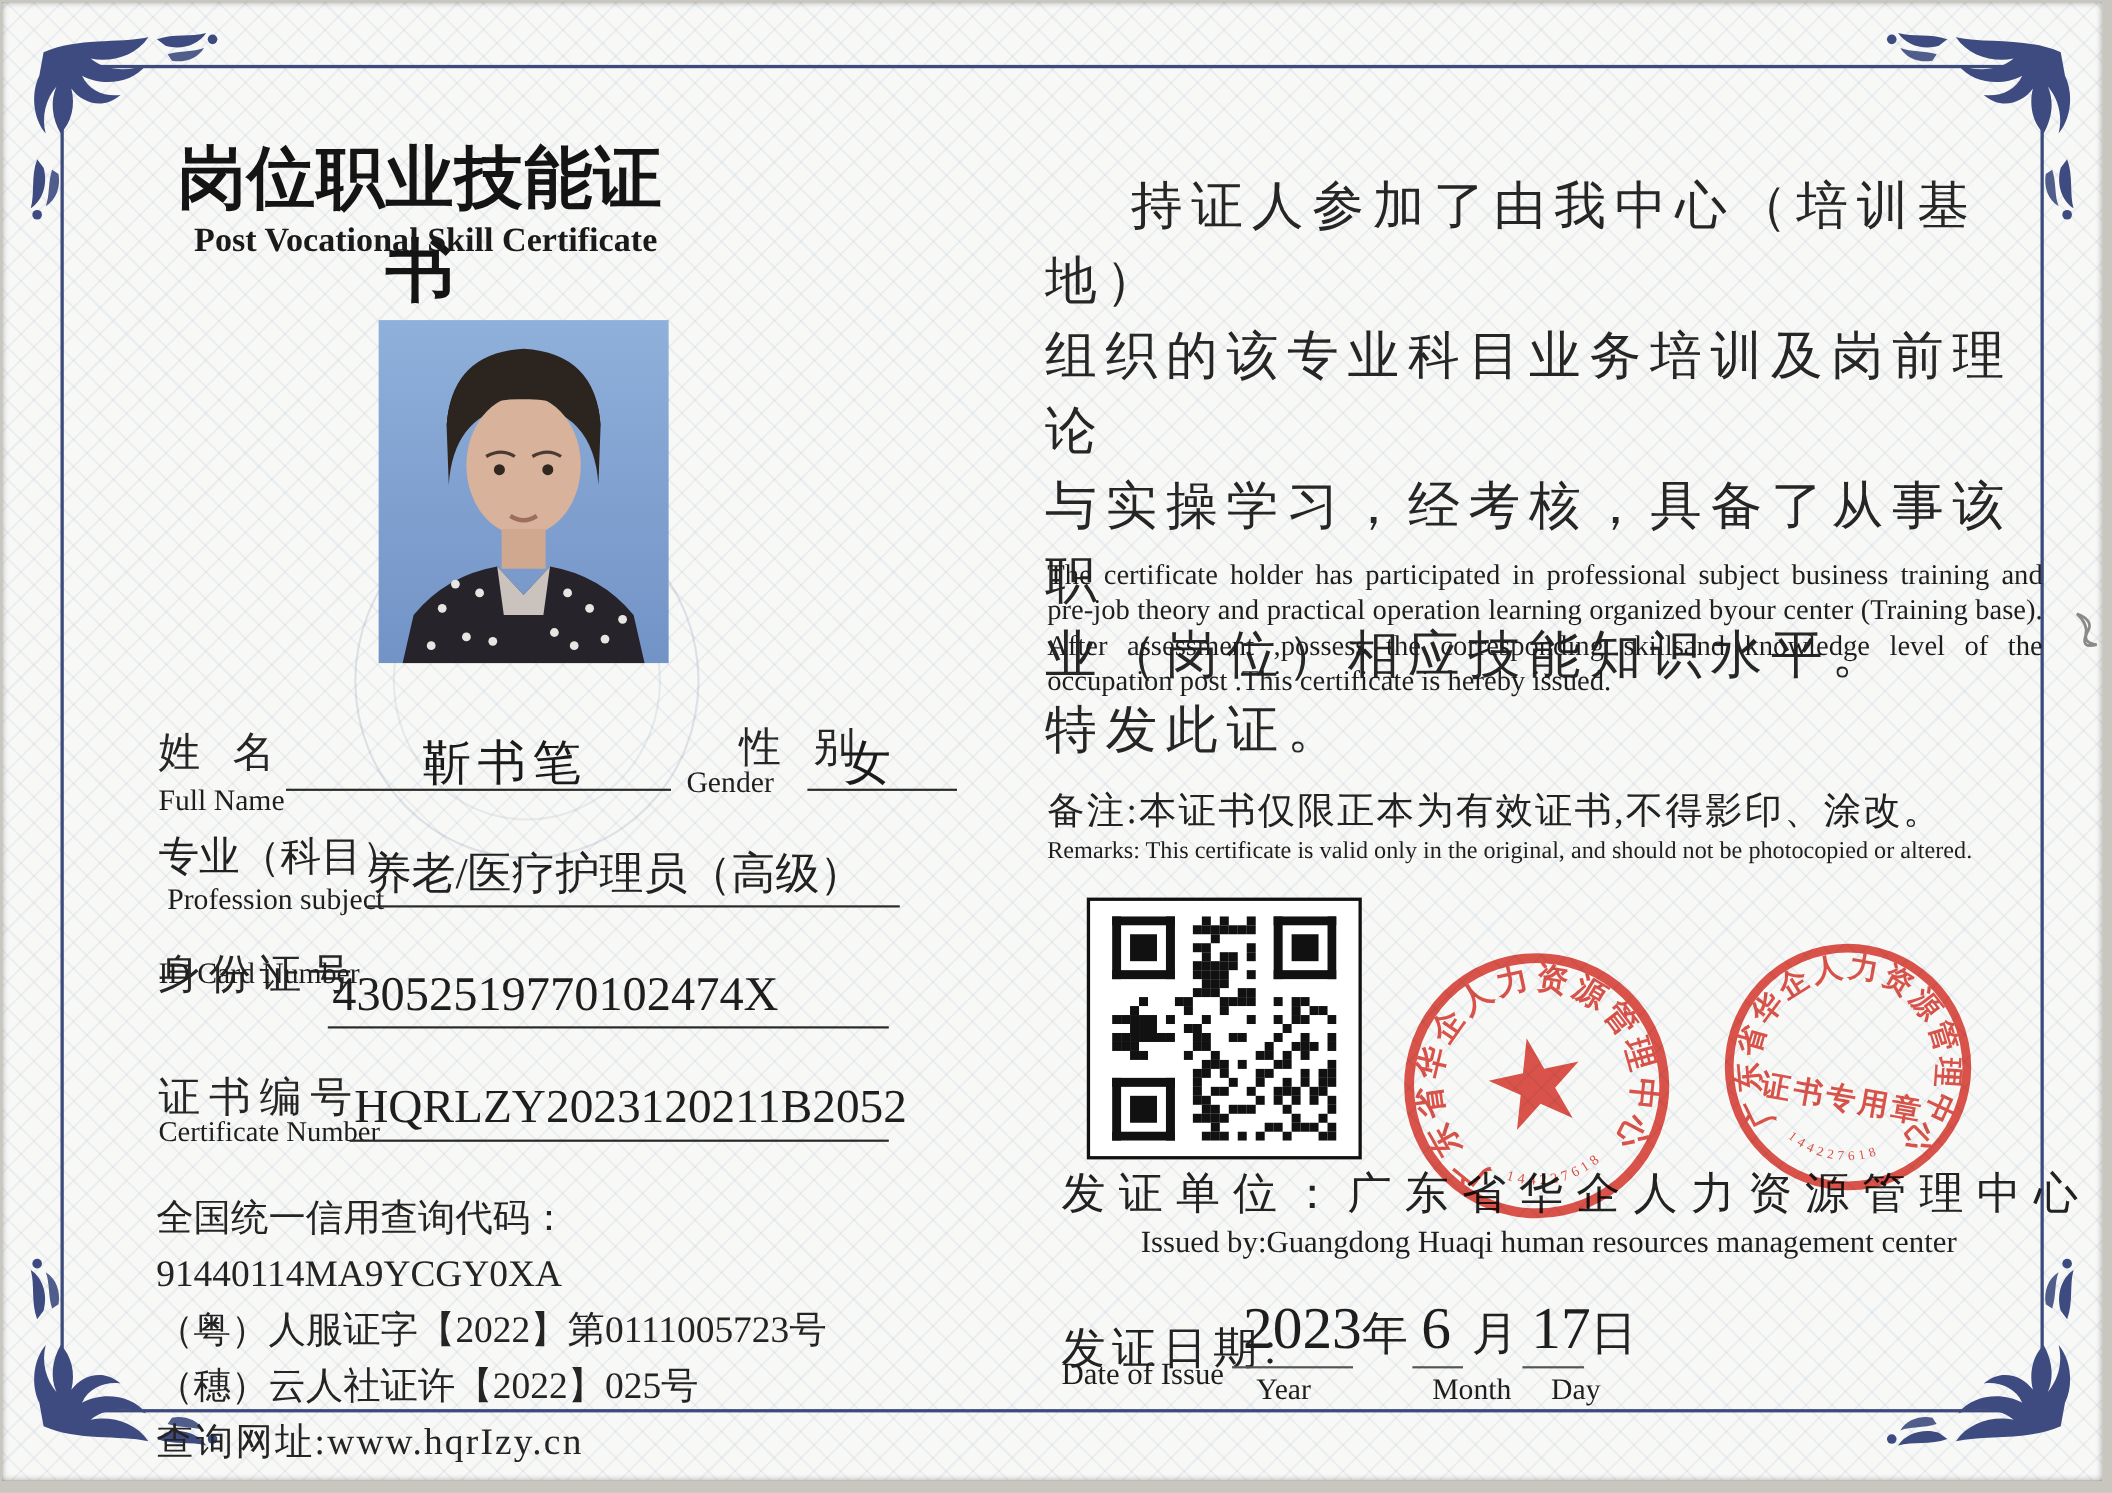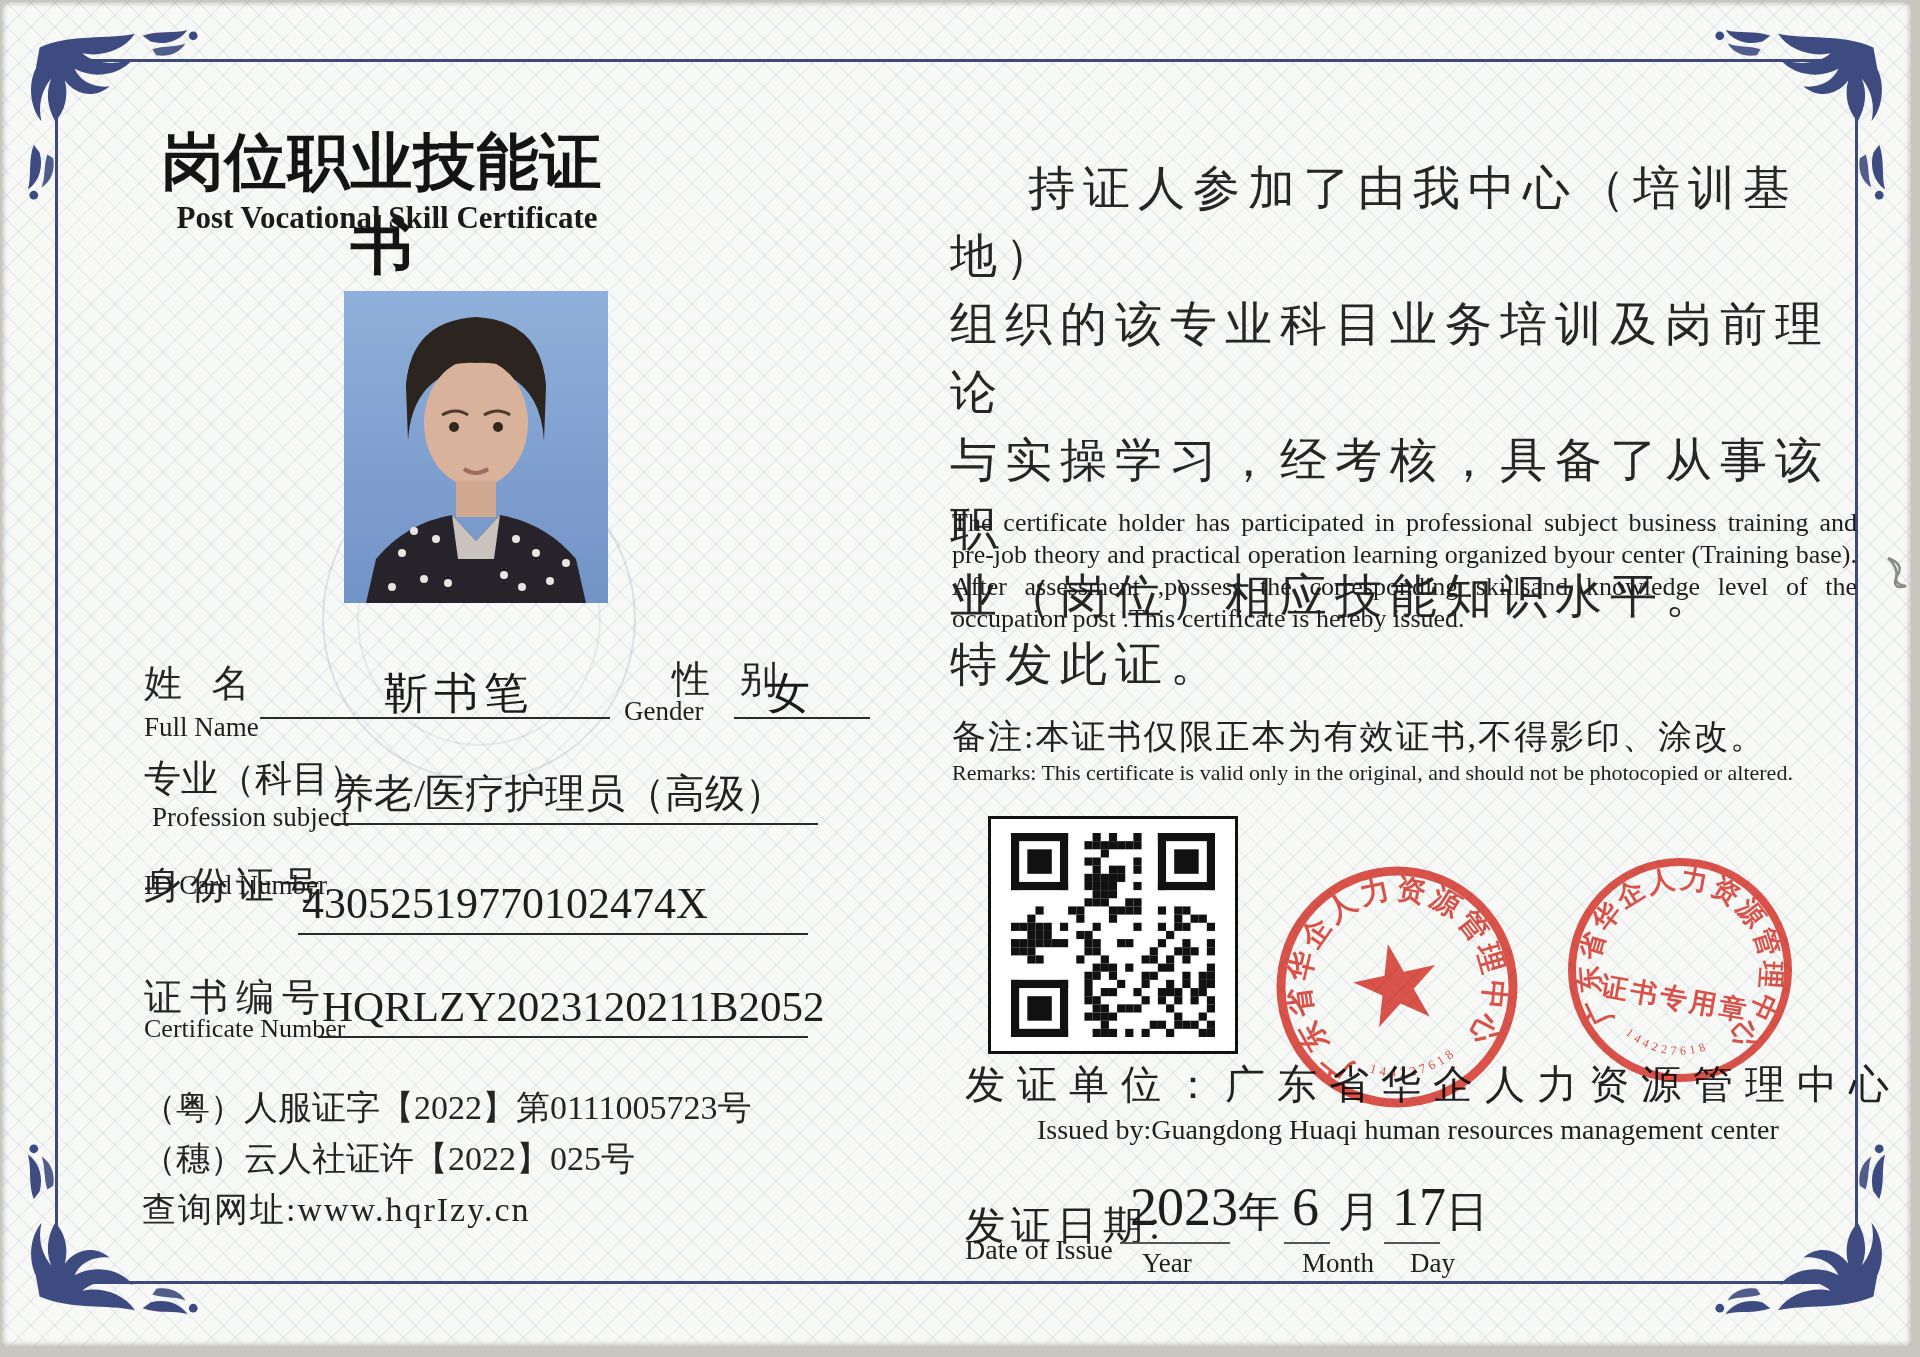--- a/index.html
+++ b/index.html
@@ -122,20 +122,21 @@
   <div class="abs serif flabel-en" style="left:142px;top:868px;">ID Card Number</div>
   <div class="abs serif" style="left:300px;top:876px;font-size:44px;">43052519770102474X</div>
   <div class="uline" style="left:296px;top:931px;width:510px;"></div>
 
   <div class="abs cn flabel-cn" style="left:142px;top:970px;letter-spacing:8px;">证书编号</div>
   <div class="abs serif" style="left:142px;top:1012px;font-size:26px;">Certificate Number</div>
   <div class="abs serif" style="left:320px;top:980px;font-size:43px;">HQRLZY2023120211B2052</div>
   <div class="uline" style="left:316px;top:1034px;width:490px;"></div>
 
   <div class="abs cn registry" style="left:140px;top:1080px;width:740px;">
+    <div>全国统一信用查询代码：91440114MA9YCGY0XA</div>
     <div>（粤）人服证字【2022】第0111005723号</div>
     <div>（穗）云人社证许【2022】025号</div>
     <div style="letter-spacing:2px;">查询网址:www.hqrIzy.cn</div>
   </div>
 
   <div class="abs cn bodycn" style="left:948px;top:152px;width:930px;">
     <div style="text-indent:78px;">持证人参加了由我中心（培训基地）</div>
     <div>组织的该专业科目业务培训及岗前理论</div>
     <div>与实操学习，经考核，具备了从事该职</div>
     <div>业（岗位）相应技能知识水平。</div>

